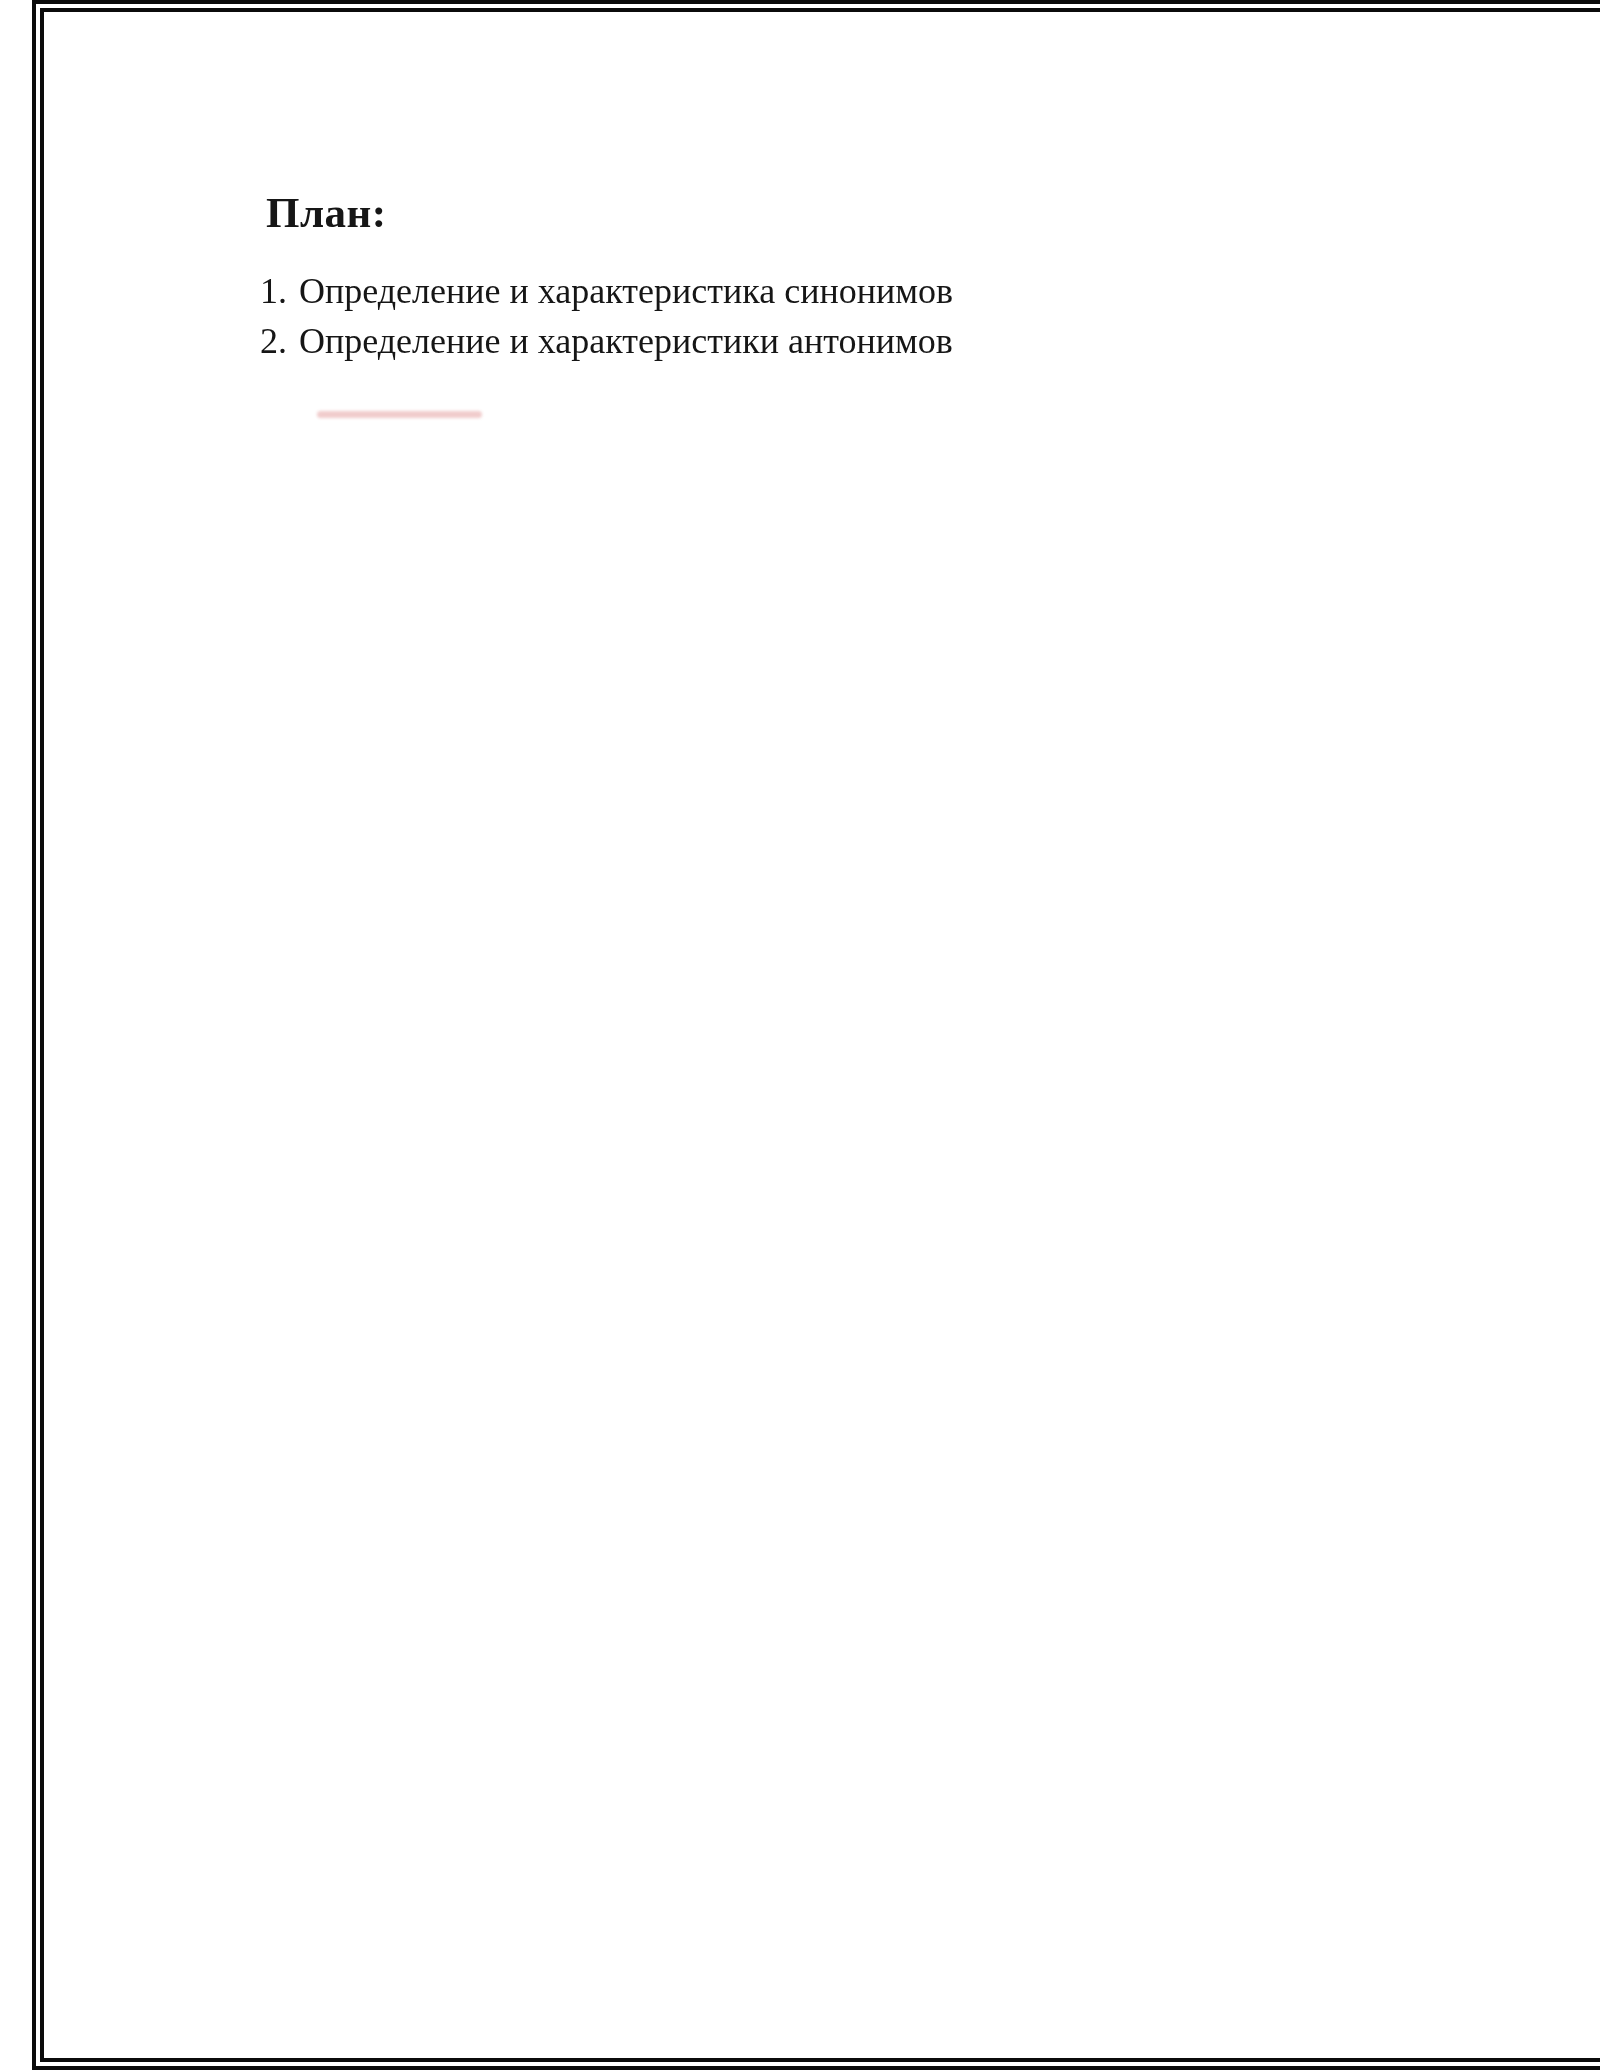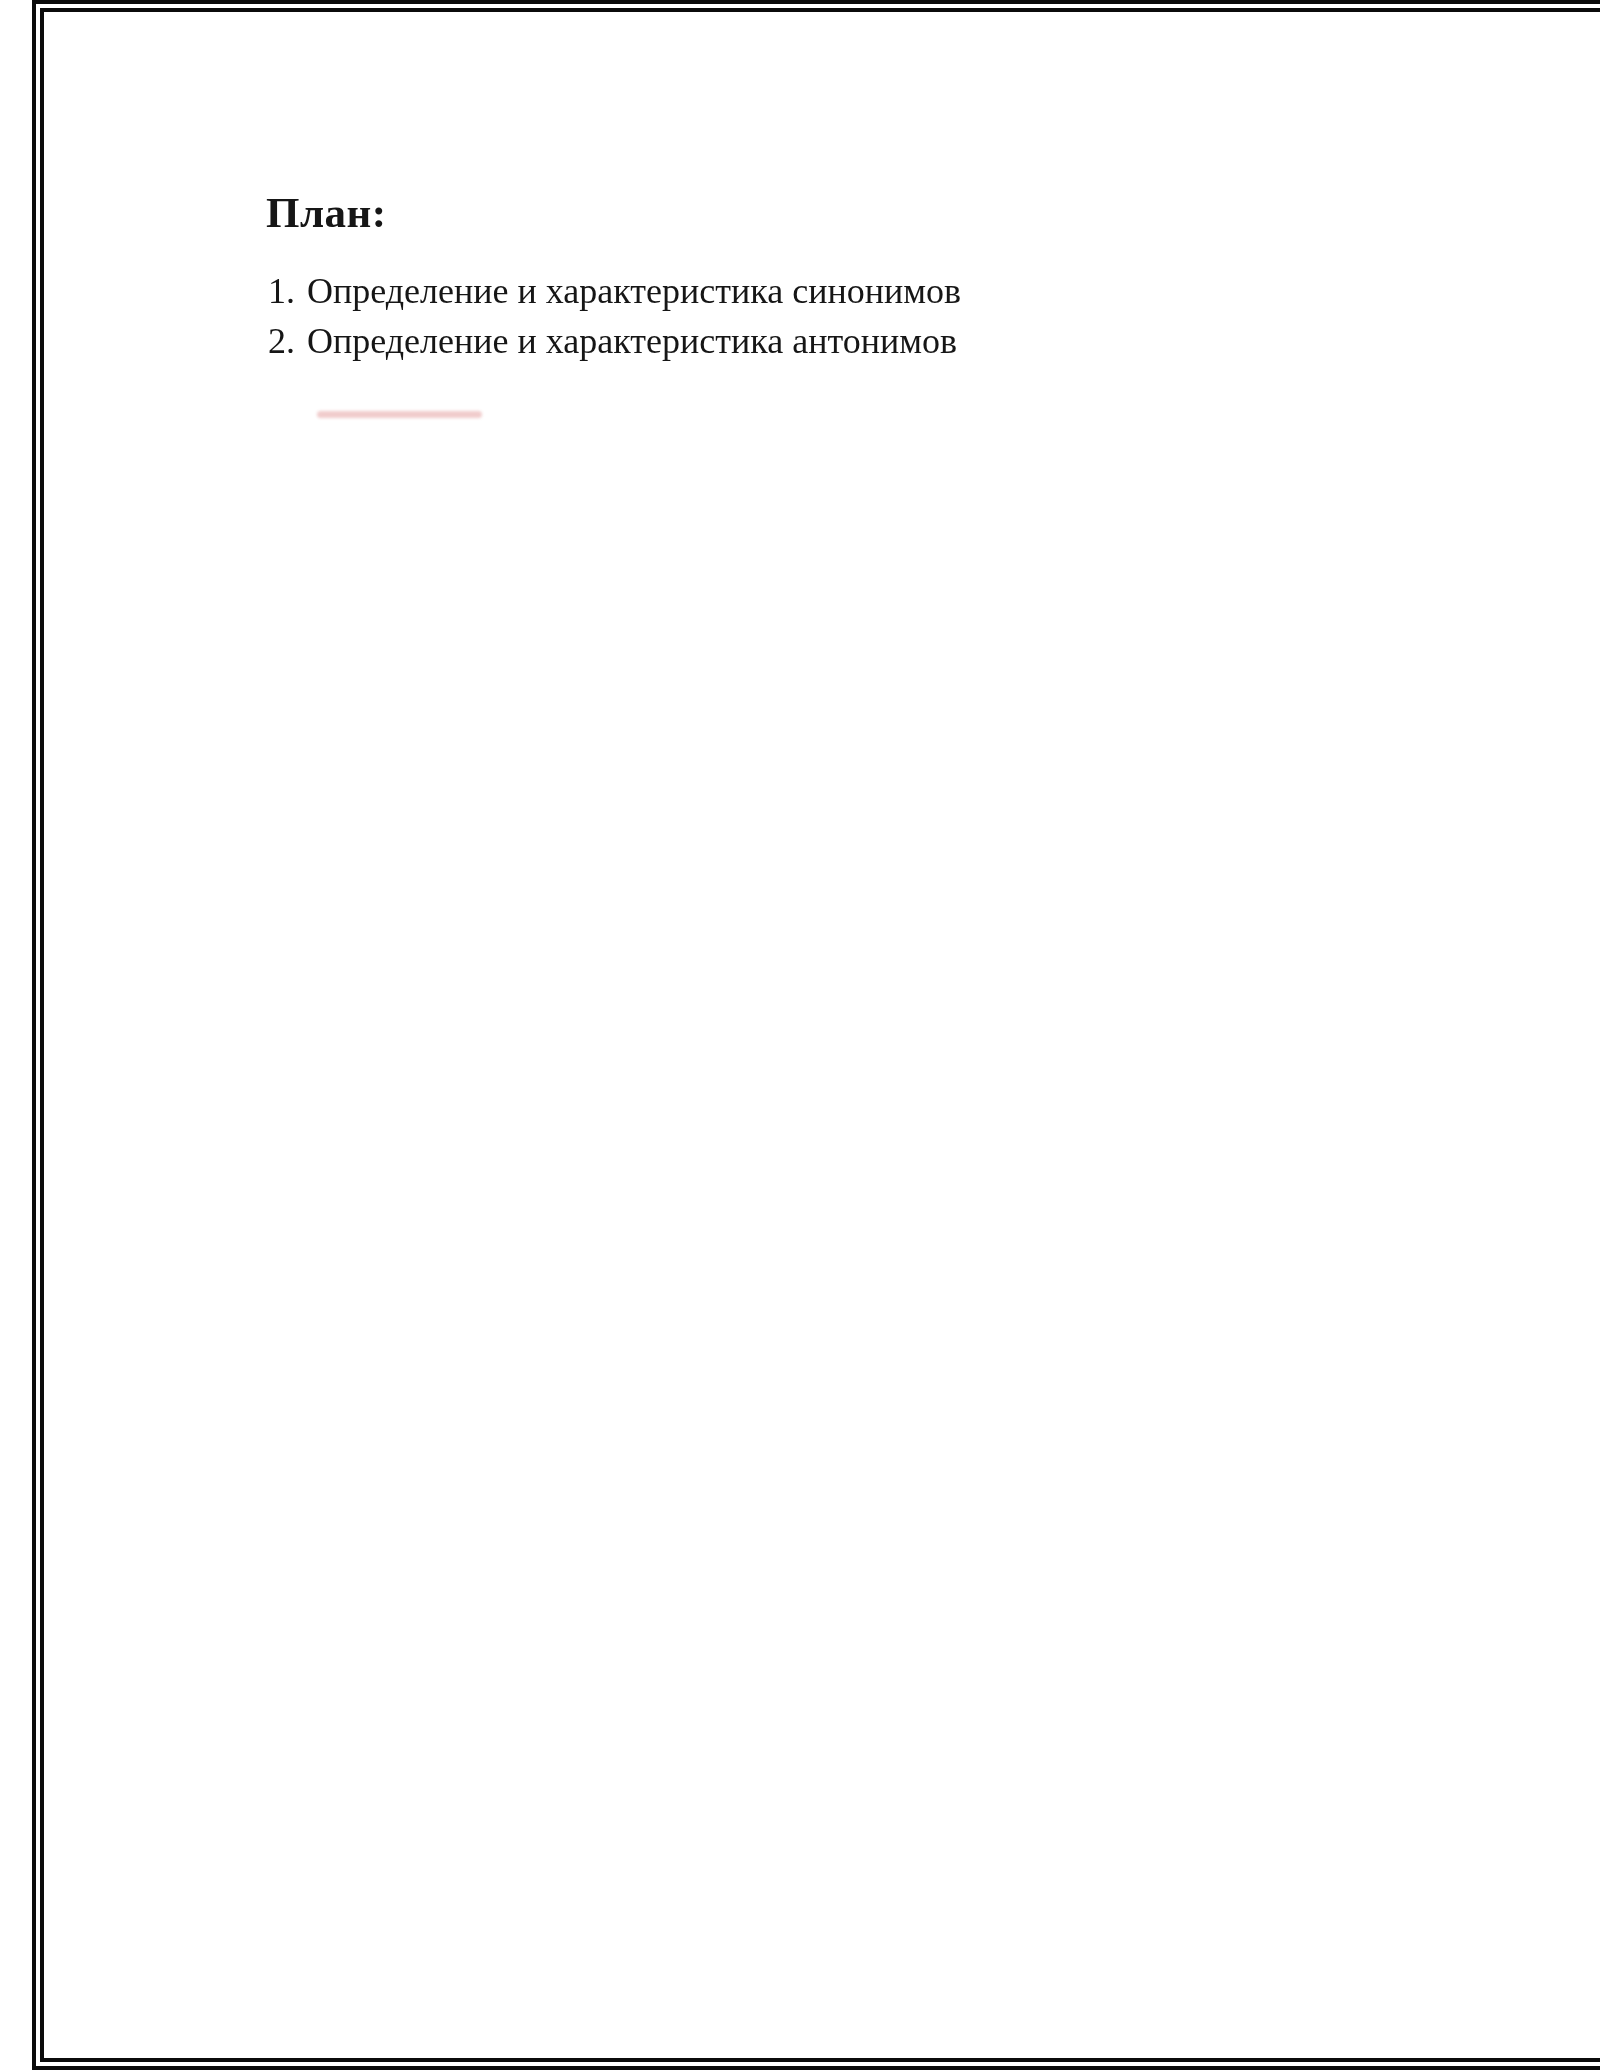--- a/index.html
+++ b/index.html
@@ -42,21 +42,21 @@
     position: absolute;
     left: 234px;
     top: 191px;
     font-size: 43px;
     line-height: 1;
     font-weight: bold;
     letter-spacing: 0.5px;
   }
   .plan-list {
     position: absolute;
-    left: 236px;
+    left: 228px;
     top: 266px;
     font-size: 36px;
     line-height: 50px;
     font-weight: normal;
   }
   .plan-item { white-space: nowrap; }
   .item-number { display: inline-block; margin-right: 12px; }
   
   .red-smudge {
     position: absolute;
@@ -79,19 +79,19 @@
   <div class="frame-outer"></div>
   <div class="frame-inner"></div>
 
   <h1 class="heading">План:</h1>
 
   <div class="plan-list">
     <div class="plan-item">
       <span class="item-number">1.</span><span class="item-text">Определение и характеристика синонимов</span>
     </div>
     <div class="plan-item">
-      <span class="item-number">2.</span><span class="item-text">Определение и характеристика антонимов</span>
+      <span class="item-number">2.</span><span class="item-text">Определение и характеристики антонимов</span>
     </div>
   </div>
 
   <div class="red-smudge"></div>
 
 </div>
 
 </body></html>

